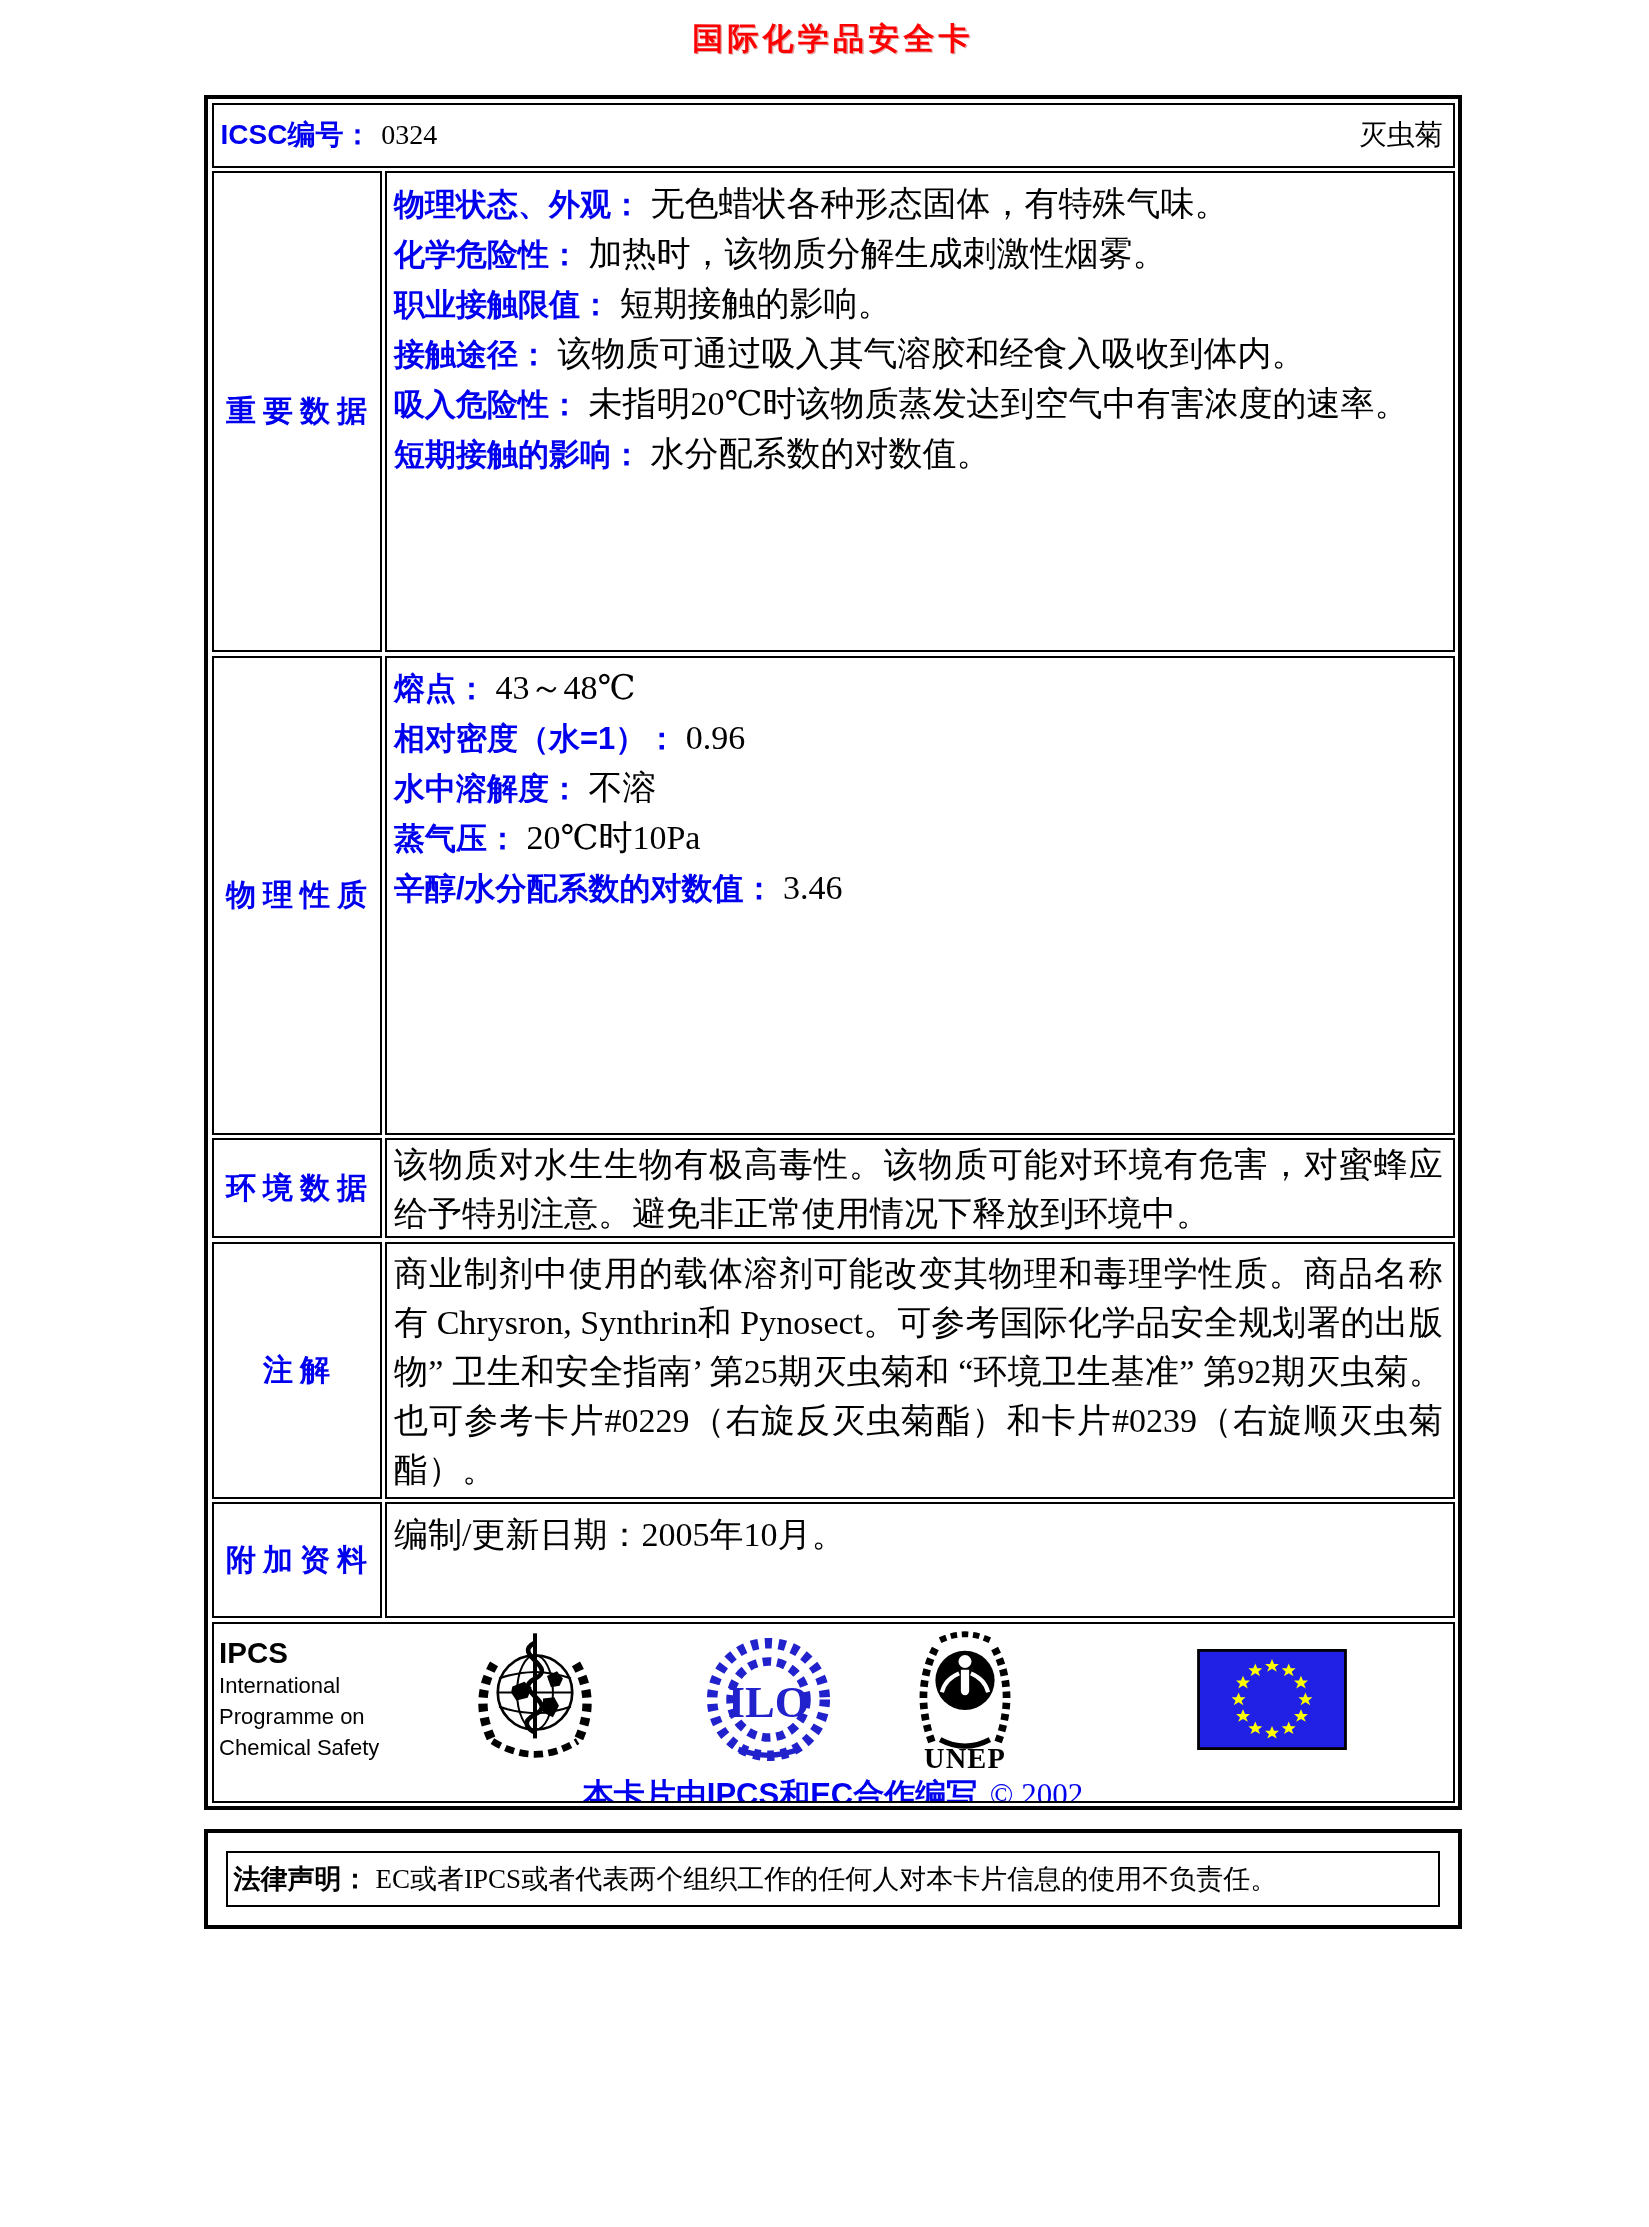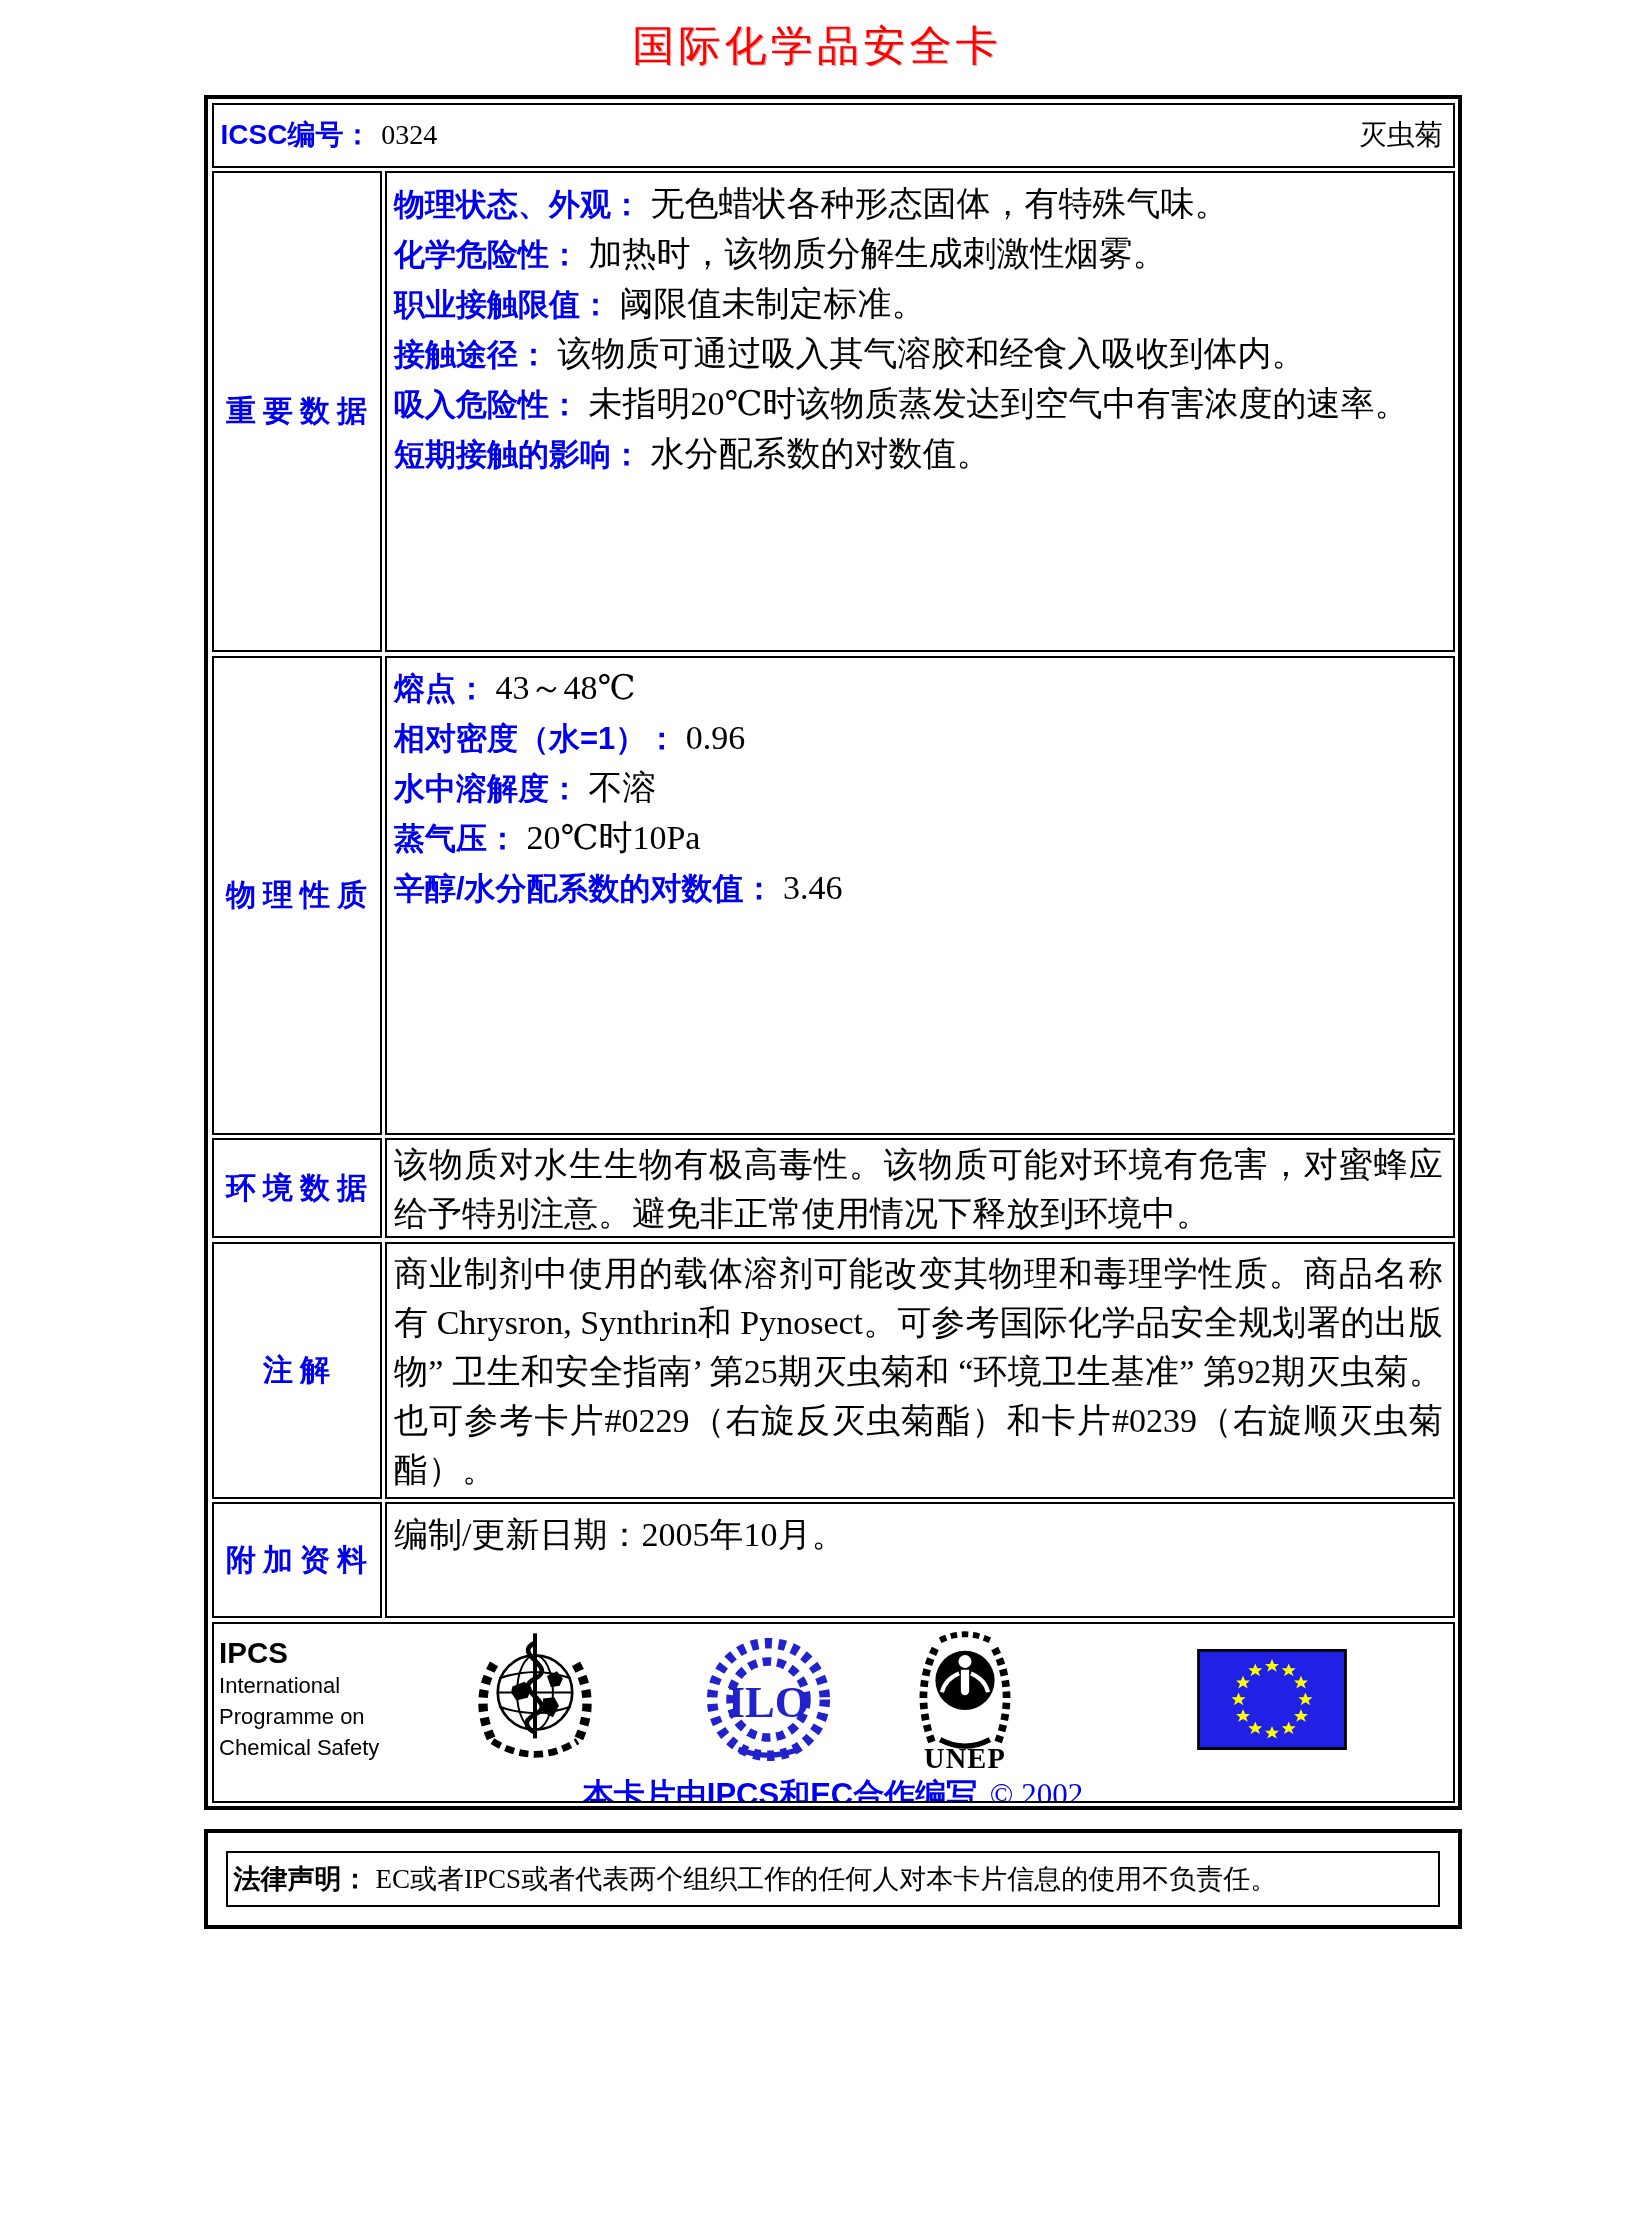--- a/index.html
+++ b/index.html
@@ -9,23 +9,23 @@
     --eu_flag_blue:#2121e6;
     --star_yellow:#ffff00;
     --serif:"Liberation Serif","DejaVu Serif",serif;
     --sans:"Liberation Sans","DejaVu Sans",sans-serif;
   }
   *{box-sizing:border-box;}
   body{margin:0;background:#ffffff;}
   .page{position:relative;width:1650px;height:2227px;background:#ffffff;overflow:hidden;font-family:var(--serif);color:#000;}
 
   .doc-title{
-    position:absolute;left:188px;top:18px;width:1258px;
+    position:absolute;left:204px;top:18px;width:1258px;
     text-align:center;color:var(--title_red);
-    font-family:var(--sans);font-weight:normal;font-size:42px;letter-spacing:4.2px;
+    font-family:var(--sans);font-weight:bold;font-size:31px;letter-spacing:4.2px;
     text-shadow:1.4px 1.4px 0 rgba(160,0,0,.35);
   }
 
   .card{
     position:absolute;left:204px;top:95px;width:1258px;
     border:4.2px solid #000;background:#fff;padding:3.5px;
   }
   .row{display:flex;gap:3.5px;margin-bottom:3.5px;}
   .row:last-child{margin-bottom:0;}
   .cell{border:2.1px solid #000;background:#fff;overflow:hidden;}
@@ -95,21 +95,21 @@
         </span>
         <span class="chem-name">灭虫菊</span>
       </div>
     </div>
 
     <div class="row">
       <div class="cell label-cell h-sec0">重要数据</div>
       <div class="cell content-cell h-sec0">
         <div class="kv"><span class="k">物理状态、外观：</span><span class="v">无色蜡状各种形态固体，有特殊气味。</span></div>
         <div class="kv"><span class="k">化学危险性：</span><span class="v">加热时，该物质分解生成刺激性烟雾。</span></div>
-        <div class="kv"><span class="k">职业接触限值：</span><span class="v">阈限值未制定标准。</span></div>
+        <div class="kv"><span class="k">职业接触限值：</span><span class="v">短期接触的影响。</span></div>
         <div class="kv"><span class="k">接触途径：</span><span class="v">该物质可通过吸入其气溶胶和经食入吸收到体内。</span></div>
         <div class="kv"><span class="k">吸入危险性：</span><span class="v">未指明20℃时该物质蒸发达到空气中有害浓度的速率。</span></div>
         <div class="kv"><span class="k">短期接触的影响：</span><span class="v">水分配系数的对数值。</span></div>
       </div>
     </div>
 
     <div class="row">
       <div class="cell label-cell h-sec1">物理性质</div>
       <div class="cell content-cell h-sec1">
         <div class="kv"><span class="k">熔点：</span><span class="v">43～48℃</span></div>

